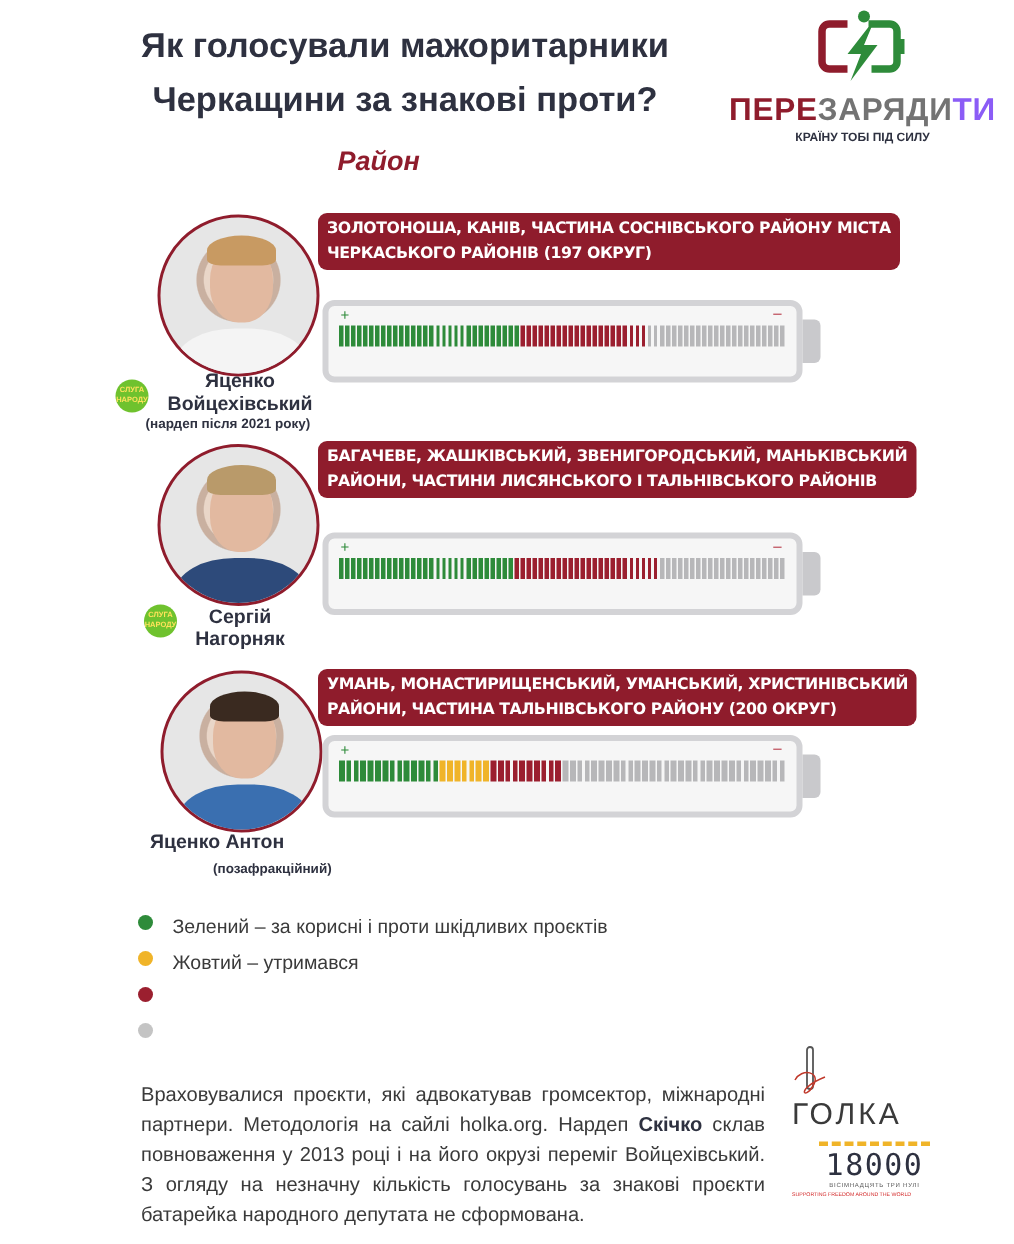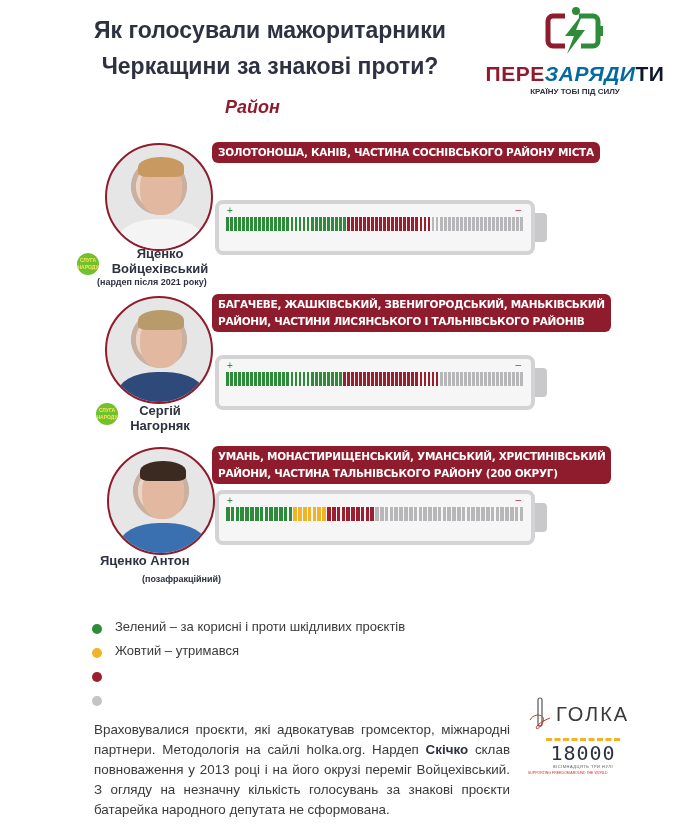--- a/index.html
+++ b/index.html
@@ -2,48 +2,48 @@
 <html><head>
 <meta charset="utf-8">
 <style>
   * { box-sizing: border-box; margin: 0; padding: 0; }
   body { width: 676px; height: 829px; background: #ffffff; font-family: "Liberation Sans", sans-serif; position: relative; overflow: hidden; color: #333; }
   .title { position: absolute; left: 70px; top: 12px; width: 400px; text-align: center; font-size: 23px; font-weight: bold; color: #2e3140; line-height: 36px; }
   .subtitle { position: absolute; left: 225px; top: 97px; font-size: 18px; font-weight: bold; font-style: italic; color: #8f1c2c; }
   .brand { position: absolute; left: 480px; top: 6px; width: 190px; text-align: center; }
   .brand svg { display: block; margin: 0 auto; }
   .brand-name { font-size: 21px; font-weight: bold; letter-spacing: 0.5px; margin-top: 6px; }
-  .brand-name .r { color: #8f1c2c; } .brand-name .d { color: #0369a1; font-style: italic; } .brand-name .g { color: #0f172a; }
+  .brand-name .r { color: #8f1c2c; } .brand-name .d { color: #737373; } .brand-name .g { color: #8b5cf6; }
   .brand-tag { font-size: 8px; font-weight: bold; color: #2e3140; margin-top: 1px; }
 
   .mp { position: absolute; left: 0; width: 676px; }
   .photo { position: absolute; width: 108px; height: 108px; border-radius: 50%; border: 2px solid #8f1c2c; background: radial-gradient(circle at 50% 40%, #e9d6c8 0 28%, #c9b0a0 29% 34%, #e6e6e6 35%); overflow: hidden; }
   .photo .head { position: absolute; left: 33px; top: 18px; width: 42px; height: 52px; border-radius: 45%; background: #e2b9a0; }
   .photo .hair { position: absolute; left: 31px; top: 12px; width: 46px; height: 20px; border-radius: 50% 50% 20% 20%; }
   .photo .body { position: absolute; left: 10px; top: 74px; width: 88px; height: 50px; border-radius: 45% 45% 0 0; }
   .mp-name { position: absolute; text-align: center; font-size: 13px; font-weight: bold; color: #2e3140; line-height: 15px; }
   .mp-note { position: absolute; font-size: 9px; font-weight: bold; color: #2e3140; white-space: nowrap; }
   .party { position: absolute; width: 22px; height: 22px; border-radius: 50%; background: #6fc22e; color: #ffe25a; font-size: 5px; font-weight: bold; text-align: center; line-height: 7px; padding-top: 4px; }
   .district { position: absolute; background: #8f1c2c; color: #fff; font-size: 10.5px; font-weight: bold; text-transform: uppercase; line-height: 17px; padding: 2px 6px; border-radius: 6px; font-family: "DejaVu Sans", sans-serif; letter-spacing: -0.3px; }
   .district span { display: block; }
   .battery { position: absolute; width: 320px; height: 55px; border: 4px solid #d3d3d6; border-radius: 8px; background: #f6f6f6; }
   .battery .tip { position: absolute; right: -16px; top: 9px; width: 12px; height: 29px; background: #c9c9cc; border-radius: 0 4px 4px 0; }
   .battery .plus { position: absolute; left: 8px; top: 1px; font-size: 10px; color: #2e8b3a; }
   .battery .minus { position: absolute; right: 10px; top: 0px; font-size: 10px; color: #b32d3d; }
   .bars { position: absolute; left: 7px; top: 13px; right: 8px; height: 14px; display: flex; gap: 1.2px; }
   .bars i { flex: 1; display: block; height: 14px; }
 
   .legend { position: absolute; left: 92px; top: 610px; }
-  .legend-item { display: flex; align-items: flex-end; height: 24px; font-size: 13px; color: #3a3a3a; }
+  .legend-item { display: flex; align-items: flex-start; height: 24px; font-size: 13px; color: #3a3a3a; }
   .legend-item .dot { width: 10px; height: 10px; border-radius: 50%; margin-right: 13px; }
   .note { position: absolute; left: 94px; top: 720px; width: 416px; font-size: 13.4px; line-height: 20px; color: #3a3a3a; text-align: justify; }
   .note b { color: #2e3140; }
 
   .logos { position: absolute; left: 528px; top: 696px; width: 140px; }
-  .holka { display: flex; align-items: center; font-size: 20px; letter-spacing: 2px; color: #3a3a3a; }
+  .holka { display: flex; font-size: 20px; letter-spacing: 2px; color: #3a3a3a; flex-direction: column; }
   .holka .needle { width: 24px; height: 36px; position: relative; margin-right: 4px; }
   .n18 { margin-top: 6px; margin-left: 18px; width: 74px; text-align: center; }
   .n18 .dash { border-top: 3px dashed #f0b429; margin-bottom: 1px; }
   .n18 .num { font-size: 20px; letter-spacing: 1px; color: #2e3140; font-family: "DejaVu Sans Mono", monospace; line-height: 22px; }
   .n18 .sub { font-size: 4px; color: #555; letter-spacing: 0.5px; }
   .ned { margin-top: 6px; display: flex; align-items: center; }
   .ned .ball { width: 12px; height: 12px; border-radius: 50%; background: linear-gradient(#e23b3b 0 33%, #3a6fb0 33% 66%, #f0b429 66%); margin-right: 2px; }
   .ned .word { font-size: 18px; font-weight: 900; color: #1f3c88; letter-spacing: -1px; }
   .ned .word .d { color: #d32a2a; }
   .ned .full { font-size: 4.5px; line-height: 5px; color: #333; border-left: 1px solid #999; padding-left: 4px; margin-left: 5px; font-weight: bold; }
@@ -77,20 +77,21 @@
       <div class="hair" style="background:#c89a62;"></div>
   </div>
   <div class="party" style="left:77px; top:253px;">СЛУГА НАРОДУ</div>
   <div class="mp-name" style="left:100px; top:246px; width:120px;">
     <div>Яценко</div>
       <div>Войцехівський</div>
   </div>
   <div class="mp-note" style="left:97px; top:277px;">(нардеп після 2021 року)</div>
   <div class="district" style="left:212px; top:142px;">
     <span>Золотоноша, Канів, частина Соснівського району міста</span>
+      <span>Черкаського районів (197 округ)</span>
   </div>
   <div class="battery" style="left:215px; top:200px;">
     <span class="plus">+</span>
     <span class="minus">–</span>
     <div class="bars">
         <i style="background: rgb(46, 139, 58);"></i>
         <i style="background: rgb(46, 139, 58);"></i>
         <i style="background: rgb(46, 139, 58);"></i>
         <i style="background: rgb(46, 139, 58);"></i>
         <i style="background: rgb(46, 139, 58);"></i>

